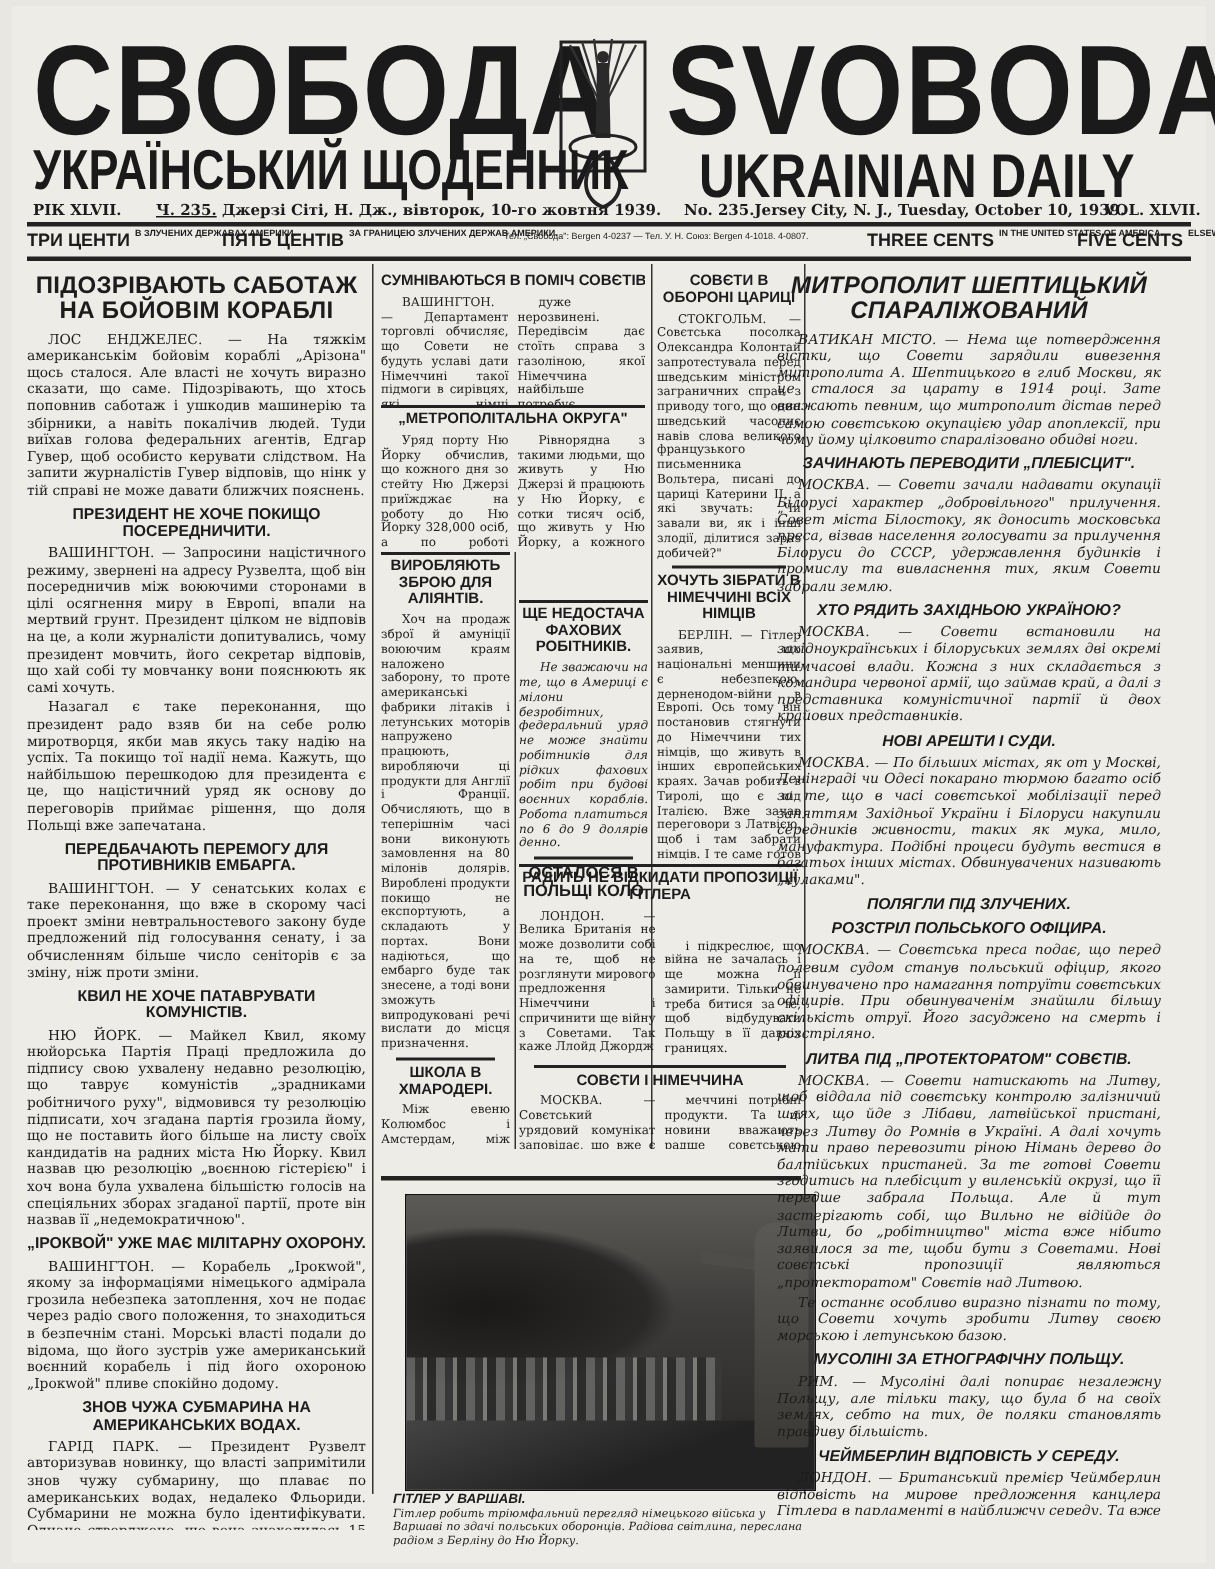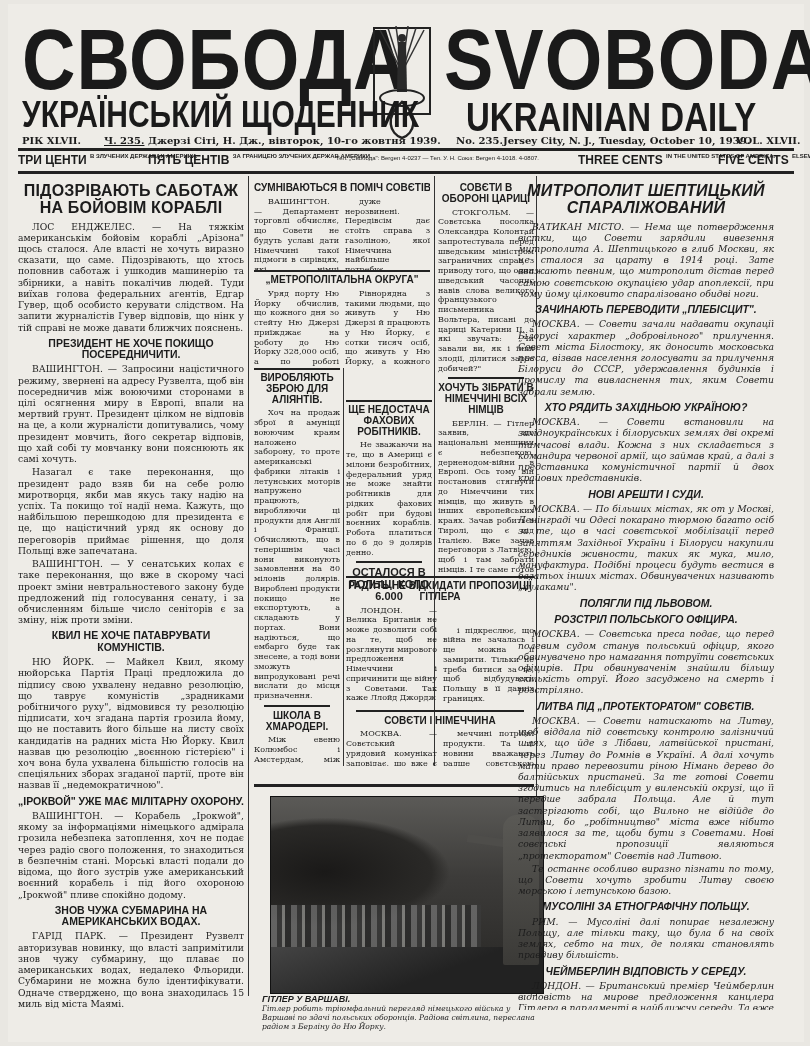--- a/index.html
+++ b/index.html
@@ -79,20 +79,21 @@
     </div>
     <div class="rule" style="top:167px;"></div>
   </div>
 
   <div class="col" style="left:10px;top:176px;width:226px;height:840px;">
     <h2>ПІДОЗРІВАЮТЬ САБОТАЖ НА БОЙОВІМ КОРАБЛІ</h2>
     <p>ЛОС ЕНДЖЕЛЕС. — На тяжкім американськім бойовім кораблі „Арізона" щось сталося. Але власті не хочуть виразно сказати, що саме. Підозрівають, що хтось поповнив саботаж і ушкодив машинерію та збірники, а навіть покалічив людей. Туди виїхав голова федеральних агентів, Едгар Гувер, щоб особисто керувати слідством. На запити журналістів Гувер відповів, що нінк у тій справі не може давати ближчих пояснень.</p>
     <h3>ПРЕЗИДЕНТ НЕ ХОЧЕ ПОКИЩО ПОСЕРЕДНИЧИТИ.</h3>
     <p>ВАШИНГТОН. — Запросини націстичного режиму, звернені на адресу Рузвелта, щоб він посередничив між воюючими сторонами в цілі осягнення миру в Европі, впали на мертвий грунт. Президент цілком не відповів на це, а коли журналісти допитувались, чому президент мовчить, його секретар відповів, що хай собі ту мовчанку вони пояснюють як самі хочуть.</p>
     <p>Назагал є таке переконання, що президент радо взяв би на себе ролю миротворця, якби мав якусь таку надію на успіх. Та покищо тої надії нема. Кажуть, що найбільшою перешкодою для президента є це, що націстичний уряд як основу до переговорів приймає рішення, що доля Польщі вже запечатана.</p>
+    <h3>ПЕРЕДБАЧАЮТЬ ПЕРЕМОГУ ДЛЯ ПРОТИВНИКІВ ЕМБАРГА.</h3>
     <p>ВАШИНГТОН. — У сенатських колах є таке переконання, що вже в скорому часі проект зміни невтральностевого закону буде предложений під голосування сенату, і за обчисленням більше число сеніторів є за зміну, ніж проти зміни.</p>
     <h3>КВИЛ НЕ ХОЧЕ ПАТАВРУВАТИ КОМУНІСТІВ.</h3>
     <p>НЮ ЙОРК. — Майкел Квил, якому нюйорська Партія Праці предложила до підпису свою ухвалену недавно резолюцію, що таврує комуністів „зрадниками робітничого руху", відмовився ту резолюцію підписати, хоч згадана партія грозила йому, що не поставить його більше на листу своїх кандидатів на радних міста Ню Йорку. Квил назвав цю резолюцію „воєнною гістерією" і хоч вона була ухвалена більшістю голосів на спеціяльних зборах згаданої партії, проте він назвав її „недемократичною".</p>
     <h3>„ІРОКВОЙ" УЖЕ МАЄ МІЛІТАРНУ ОХОРОНУ.</h3>
     <p>ВАШИНГТОН. — Корабель „Ірокwой", якому за інформаціями німецького адмірала грозила небезпека затоплення, хоч не подає через радіо свого положення, то знаходиться в безпечнім стані. Морські власті подали до відома, що його зустрів уже американський воєнний корабель і під його охороною „Ірокwой" пливе спокійно додому.</p>
     <h3>ЗНОВ ЧУЖА СУБМАРИНА НА АМЕРИКАНСЬКИХ ВОДАХ.</h3>
     <p>ГАРІД ПАРК. — Президент Рузвелт авторизував новинку, що власті запримітили знов чужу субмарину, що плаває по американських водах, недалеко Фльориди. Субмарини не можна було ідентифікувати. Одначе стверджено, що вона знаходилась 15 миль від міста Маямі.</p>
 
   </div>
   <div class="vrule" style="left:240px;top:172px;height:820px;"></div>
@@ -122,21 +123,21 @@
     <div class="hr"></div>
     <h4>ШКОЛА В ХМАРОДЕРІ.</h4>
     <p style="font-size:8px;">Між евеню Колюмбос і Амстердам, між вуліцями 92. й 93. у Ню Йорку, мають почати незадового будувати школу в хмародері. Буде це публична народня школа ч. 118., має називатися школою імени Джоан Дарк, має мати 8 поверхів і коштувати 2 мілони долярів.</p>
 
   </div>
   <div class="vrule" style="left:335px;top:364px;height:398px;"></div>
 
   <div class="col" style="left:338px;top:364px;width:86px;height:200px;margin-top:32px;">
     <div class="hr" style="margin:0 0 3px;"></div>
     <h4>ЩЕ НЕДОСТАЧА ФАХОВИХ РОБІТНИКІВ.</h4>
-    <p style="font-size:8px;">Не зважаючи на те, що в Америці є мілони безробітних, федеральний уряд не може знайти робітників для рідких фахових робіт при будові воєнних кораблів. Робота платиться по 6 до 9 долярів денно.</p>
+    <p style="font-size:8px;font-style:italic;">Не зважаючи на те, що в Америці є мілони безробітних, федеральний уряд не може знайти робітників для рідких фахових робіт при будові воєнних кораблів. Робота платиться по 6 до 9 долярів денно.</p>
     <div class="hr"></div>
     <h4 style="font-size:11px;">ОСТАЛОСЯ В ПОЛЬЩІ КОЛО 6,000 АМЕРИКАНСЬКИХ ГРОМАДЯН</h4>
 
   </div>
 
   <div class="col" style="left:430px;top:176px;width:96px;height:396px;">
     <h4>СОВЄТИ В ОБОРОНІ ЦАРИЦІ</h4>
     <p style="font-size:8px;">СТОКГОЛЬМ. — Совєтська посолка Олександра Колонтай запротестувала перед шведським міністром заграничних справ з приводу того, що один шведський часопис навів слова великого французького письменника Вольтера, писані до цариці Катерини II, а які звучать: „Чи завали ви, як і інші злодії, ділитися зараз добичей?"</p>
     <div class="hr"></div>
     <h4>ХОЧУТЬ ЗІБРАТИ В НІМЕЧЧИНІ ВСІХ НІМЦІВ</h4>
@@ -176,21 +177,21 @@
 
   <div class="col" style="left:510px;top:176px;width:256px;height:830px;font-style:italic;">
     <h2>МИТРОПОЛИТ ШЕПТИЦЬКИЙ СПАРАЛІЖОВАНИЙ</h2>
     <p>ВАТИКАН МІСТО. — Нема ще потвердження вістки, що Совети зарядили вивезення митрополита А. Шептицького в глиб Москви, як це сталося за царату в 1914 році. Зате вважають певним, що митрополит дістав перед самою совєтською окупацією удар апоплексії, при чому йому цілковито спаралізовано обидві ноги.</p>
     <h3>ЗАЧИНАЮТЬ ПЕРЕВОДИТИ „ПЛЕБІСЦИТ".</h3>
     <p>МОСКВА. — Совети зачали надавати окупації Білорусі характер „добровільного" прилучення. Совет міста Білостоку, як доносить московська преса, візвав населення голосувати за прилучення Білоруси до СССР, удержавлення будинків і промислу та вивласнення тих, яким Совети забрали землю.</p>
     <h3>ХТО РЯДИТЬ ЗАХІДНЬОЮ УКРАЇНОЮ?</h3>
     <p>МОСКВА. — Совети встановили на західноукраїнських і білоруських землях дві окремі тимчасові влади. Кожна з них складається з командира червоної армії, що займав край, а далі з представника комуністичної партії й двох крайових представників.</p>
     <h3>НОВІ АРЕШТИ І СУДИ.</h3>
     <p>МОСКВА. — По більших містах, як от у Москві, Ленінграді чи Одесі покарано тюрмою багато осіб за те, що в часі совєтської мобілізації перед заняттям Західньої України і Білоруси накупили середників живности, таких як мука, мило, мануфактура. Подібні процеси будуть вестися в багатьох інших містах. Обвинувачених називають „кулаками".</p>
-    <h3>ПОЛЯГЛИ ПІД ЛЬВОВОМ.</h3>
+    <h3>ПОЛЯГЛИ ПІД ЗЛУЧЕНИХ.</h3>
     <h3>РОЗСТРІЛ ПОЛЬСЬКОГО ОФІЦИРА.</h3>
     <p>МОСКВА. — Совєтська преса подає, що перед полевим судом станув польський офіцир, якого обвинувачено про намагання потруїти совєтських офіцирів. При обвинуваченім знайшли більшу скількість отруї. Його засуджено на смерть і розстріляно.</p>
     <h3>ЛИТВА ПІД „ПРОТЕКТОРАТОМ" СОВЄТІВ.</h3>
     <p>МОСКВА. — Совети натискають на Литву, щоб віддала під совєтську контролю залізничий шлях, що йде з Лібави, латвійської пристані, через Литву до Ромнів в Україні. А далі хочуть мати право перевозити ріною Німань дерево до балтійських пристаней. За те готові Совети згодитись на плебісцит у виленській окрузі, що її передше забрала Польща. Але й тут застерігають собі, що Вильно не відійде до Литви, бо „робітництво" міста вже нібито заявилося за те, щоби бути з Советами. Нові совєтські пропозиції являються „протекторатом" Совєтів над Литвою.</p>
     <p>Те останнє особливо виразно пізнати по тому, що Совети хочуть зробити Литву своєю морською і летунською базою.</p>
     <h3>МУСОЛІНІ ЗА ЕТНОГРАФІЧНУ ПОЛЬЩУ.</h3>
     <p>РИМ. — Мусоліні далі попирає незалежну Польщу, але тільки таку, що була б на своїх землях, себто на тих, де поляки становлять правдиву більшість.</p>
     <h3>ЧЕЙМБЕРЛИН ВІДПОВІСТЬ У СЕРЕДУ.</h3>
     <p>ЛОНДОН. — Британський премієр Чеймберлин відповість на мирове предложення канцлера Гітлера в парламенті в найближчу середу. Та вже тепер можна передбачити, що він скаже. Преса підкреслює, що німецьке предложення зазирите хмарами. А урядові кола уважають, що Англія не піде до таких переговорів, де вже перед нарадами буде визнана німецька окупація Польщі. Англія і Франція будуть домагатись незалежности для Польщі й Чехословаччини, як і того, щоб Німеччина визнала тимчасовий польський уряд та допустила делегата того уряду до мирових переговорів.</p>
 

